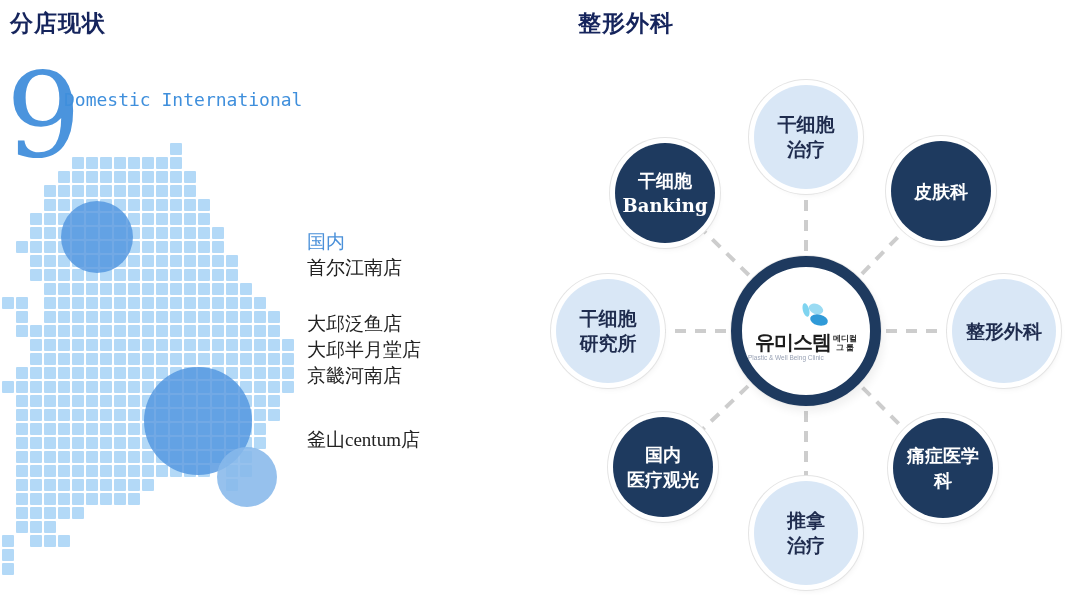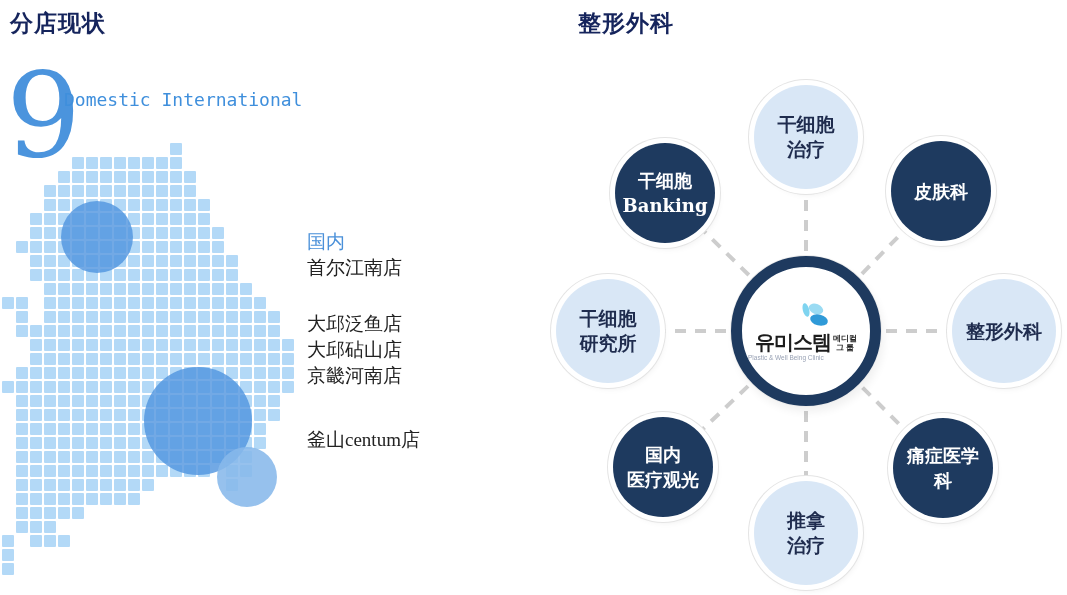--- a/index.html
+++ b/index.html
@@ -475,21 +475,21 @@
     </div>
 
   <div class="store-list">
     <div class="list-heading">国内</div>
     <div id="store-groups">
         <div class="store-group" style="margin-bottom: 30px;">
           <div class="store-item">首尔江南店</div>
         </div>
         <div class="store-group" style="margin-bottom: 38px;">
           <div class="store-item">大邱泛鱼店</div>
-          <div class="store-item">大邱砧山店</div>
+          <div class="store-item">大邱半月堂店</div>
           <div class="store-item">京畿河南店</div>
         </div>
         <div class="store-group" style="margin-bottom: 0px;">
           <div class="store-item">釜山centum店</div>
         </div>
       </div>
   </div>
 
   <h2 class="section-title" id="right-title">整形外科</h2>
 

